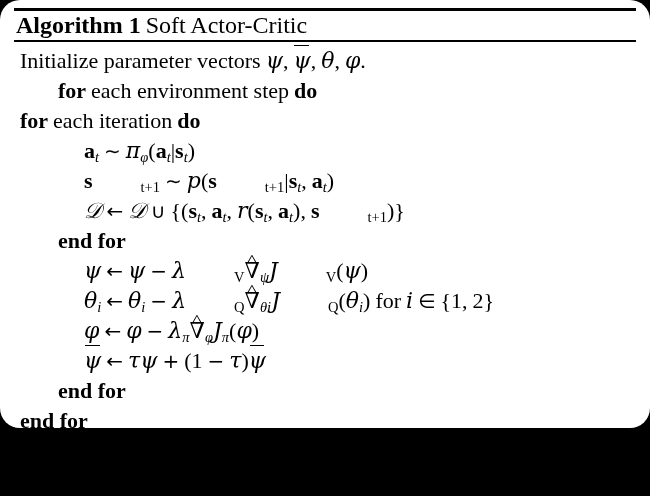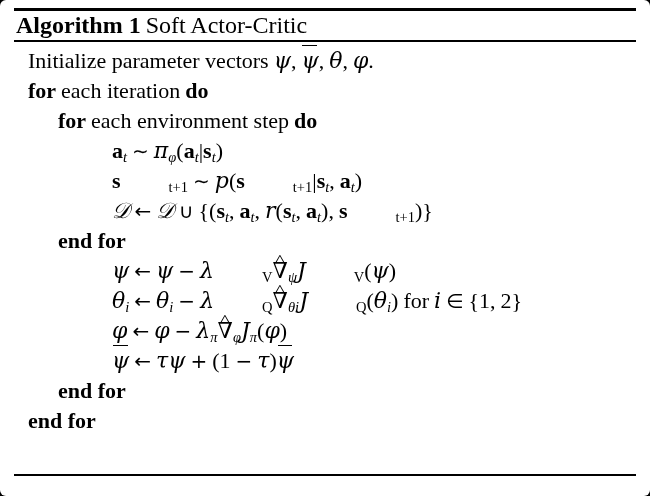--- a/index.html
+++ b/index.html
@@ -12,23 +12,23 @@
     height: 496px;
     overflow: hidden;
     font-family: "Liberation Serif", "DejaVu Serif", serif;
   }
 
   #algorithm-card {
     position: absolute;
     left: 0;
     top: 0;
     width: 650px;
-    height: 496px;
+    height: 428px;
     background: #ffffff;
-    border-radius: 6px;
+    border-radius: 20px;
     box-sizing: border-box;
     overflow: hidden;
   }
 
   .rule-thick {
     position: absolute;
     left: 14px;
     right: 14px;
     height: 3px;
     background: #000000;
@@ -69,23 +69,23 @@
   }
 
   .alg-line {
     height: 30px;
     line-height: 30px;
     font-size: 22px;
     color: #000000;
     white-space: nowrap;
     position: relative;
   }
-  .indent-0 { padding-left: 28px; }
+  .indent-0 { padding-left: 20px; }
   .indent-1 { padding-left: 58px; }
-  .indent-2 { padding-left: 112px; }
+  .indent-2 { padding-left: 84px; }
 
   .kw { font-weight: bold; }
 
   
   .math {
     font-family: "DejaVu Serif", "Liberation Serif", serif;
     font-style: italic;
     font-size: 22px;
   }
   .mathrm {
@@ -155,28 +155,28 @@
   </div>
 
   <div class="rule-thin" id="rule-title"></div>
 
   <div id="algorithm-body">
 
     <div class="alg-line indent-0">
       <span>Initialize parameter vectors</span><span class="spacer"></span><span class="math">ψ</span><span class="paren">,</span><span class="spacer"></span><span class="math bar">ψ</span><span class="paren">,</span><span class="spacer"></span><span class="math">θ</span><span class="paren">,</span><span class="spacer"></span><span class="math">φ</span><span class="paren">.</span>
     </div>
 
+    <div class="alg-line indent-1">
+      <span class="kw">for</span><span class="spacer"></span><span>each environment step</span><span class="spacer"></span><span class="kw">do</span>
+    </div>
+
     <div class="alg-line indent-0">
       <span class="kw">for</span><span class="spacer"></span><span>each iteration</span><span class="spacer"></span><span class="kw">do</span>
     </div>
 
-    <div class="alg-line indent-1">
-      <span class="kw">for</span><span class="spacer"></span><span>each environment step</span><span class="spacer"></span><span class="kw">do</span>
-    </div>
-
     <div class="alg-line indent-2">
       <span class="bfup">a</span><sub>t</sub><span class="spacer"></span><span class="op">∼</span><span class="spacer"></span><span class="math">π</span><sub>φ</sub><span class="paren">(</span><span class="bfup">a</span><sub>t</sub><span class="paren">|</span><span class="bfup">s</span><sub>t</sub><span class="paren">)</span>
     </div>
 
     <div class="alg-line indent-2">
       <span class="bfup">s</span><sub class="up">t+1</sub><span class="spacer"></span><span class="op">∼</span><span class="spacer"></span><span class="math">p</span><span class="paren">(</span><span class="bfup">s</span><sub class="up">t+1</sub><span class="paren">|</span><span class="bfup">s</span><sub>t</sub><span class="paren">,</span><span class="spacer"></span><span class="bfup">a</span><sub>t</sub><span class="paren">)</span>
     </div>
 
     <div class="alg-line indent-2">
       <span class="math">𝒟</span><span class="spacer"></span><span class="op">←</span><span class="spacer"></span><span class="math">𝒟</span><span class="spacer"></span><span class="op">∪</span><span class="spacer"></span><span class="paren">{</span><span class="paren">(</span><span class="bfup">s</span><sub>t</sub><span class="paren">,</span><span class="spacer"></span><span class="bfup">a</span><sub>t</sub><span class="paren">,</span><span class="spacer"></span><span class="math">r</span><span class="paren">(</span><span class="bfup">s</span><sub>t</sub><span class="paren">,</span><span class="spacer"></span><span class="bfup">a</span><sub>t</sub><span class="paren">)</span><span class="paren">,</span><span class="spacer"></span><span class="bfup">s</span><sub class="up">t+1</sub><span class="paren">)</span><span class="paren">}</span>

